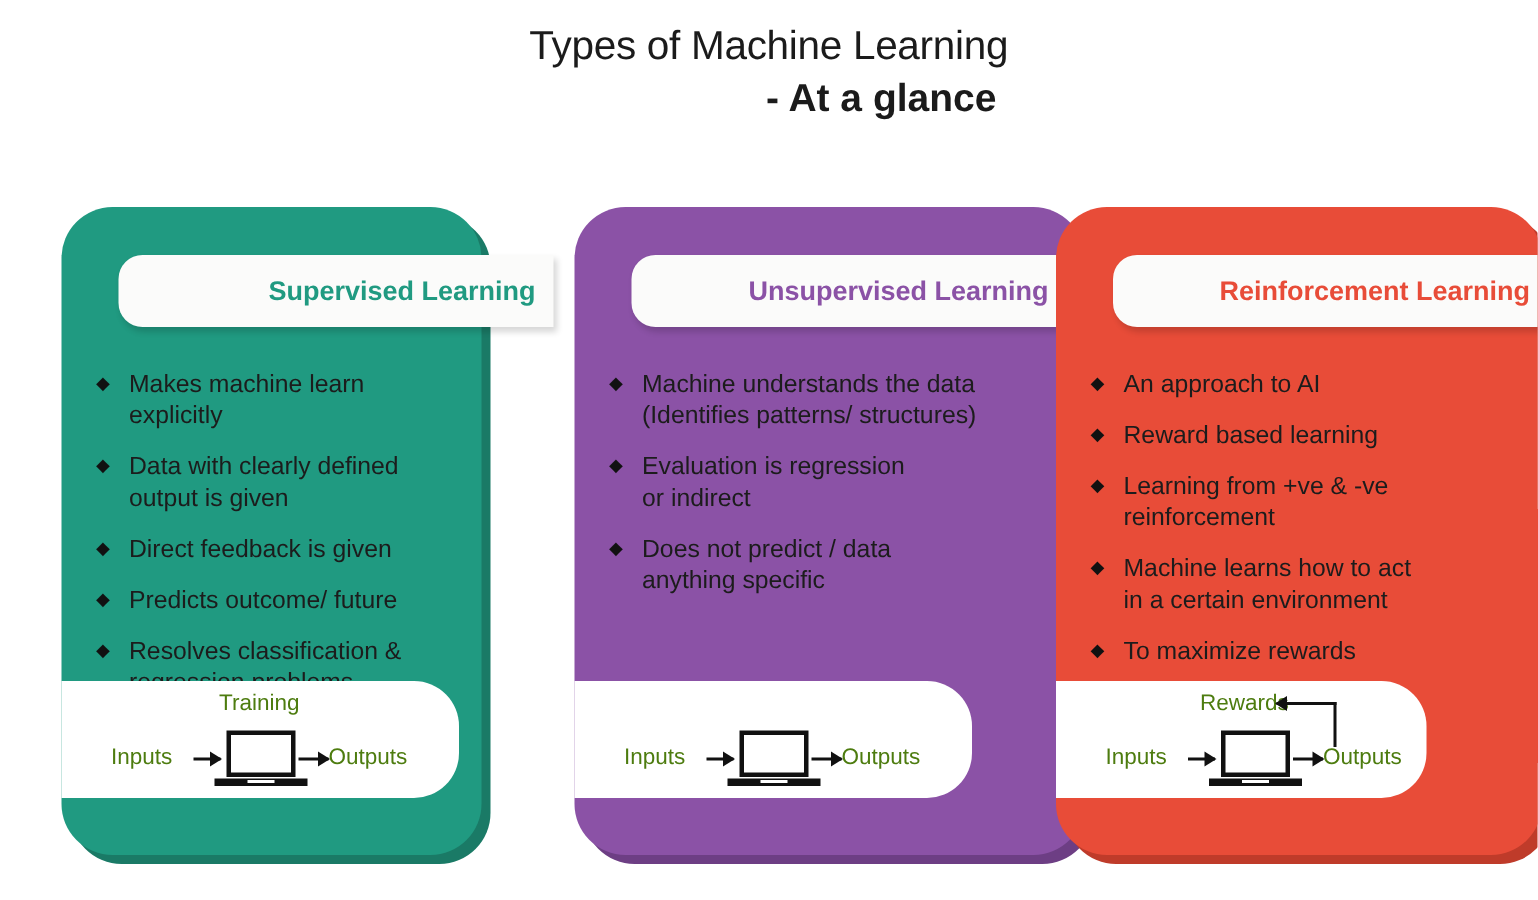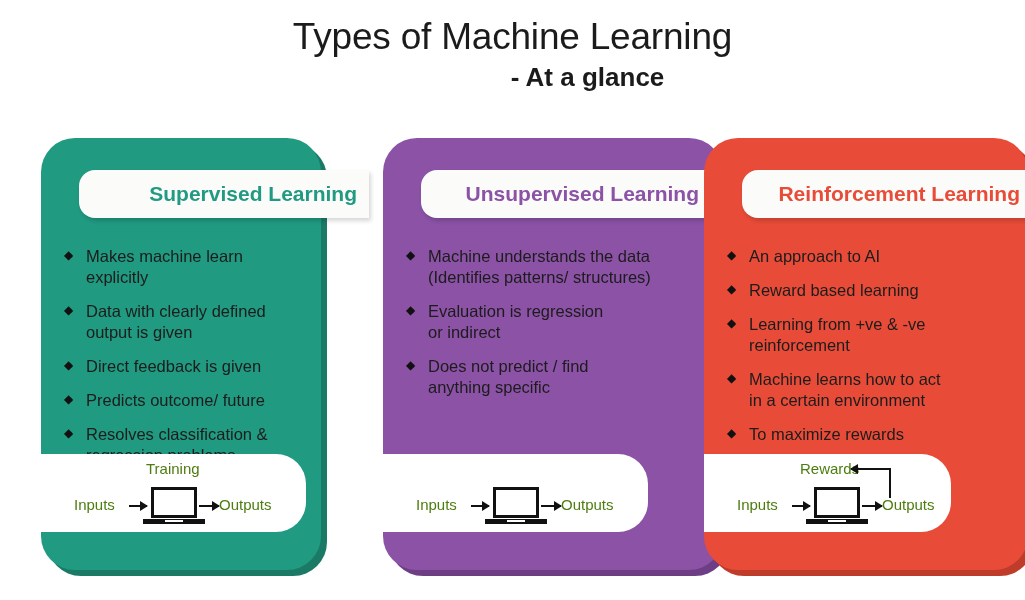--- a/index.html
+++ b/index.html
@@ -18,21 +18,21 @@
 
   
   #title-block {
     position: absolute;
     top: 14px;
     left: 0;
     width: 1025px;
     text-align: center;
   }
   #main-title {
-    font-size: 37px;
+    font-size: 27px;
     font-weight: 400;
     color: #1b1b1b;
     letter-spacing: -0.2px;
     line-height: 1.22;
   }
   #subtitle {
     font-size: 26px;
     font-weight: 700;
     color: #1b1b1b;
     line-height: 1.25;
@@ -72,21 +72,21 @@
     height: 48px;
     background: #fbfbfa;
     border-top-left-radius: 16px;
     border-bottom-left-radius: 16px;
     display: flex;
     align-items: center;
     justify-content: flex-end;
     box-shadow: 2px 3px 4px rgba(0,0,0,0.16);
   }
   .header-title {
-    font-size: 21px;
+    font-size: 18px;
     font-weight: bold;
     padding-right: 12px;
     white-space: nowrap;
   }
 
   
   .bullet-list {
     position: absolute;
     left: 15px;
     top: 108px;
@@ -274,21 +274,21 @@
       <span class="bullet-text">Machine understands the data
 (Identifies patterns/ structures)</span>
     </li>
     <li class="bullet-item">
       <span class="bullet-glyph" style="color: rgb(17, 17, 17);">◆</span>
       <span class="bullet-text">Evaluation is regression
 or indirect</span>
     </li>
     <li class="bullet-item">
       <span class="bullet-glyph" style="color: rgb(17, 17, 17);">◆</span>
-      <span class="bullet-text">Does not predict / find
+      <span class="bullet-text">Does not predict / data
 anything specific</span>
     </li>
   </ul>
 
   <div class="bottom-band" style="width:265px;">
     <div class="diagram">
       <span class="diagram-label label-top" style="left:105px;"></span>
       <span class="diagram-label label-inputs" style="left:33px;">Inputs</span>
       <div class="arrow-h" style="left:88px; width:18px;"></div>
       <div class="laptop" style="left:110px;">

